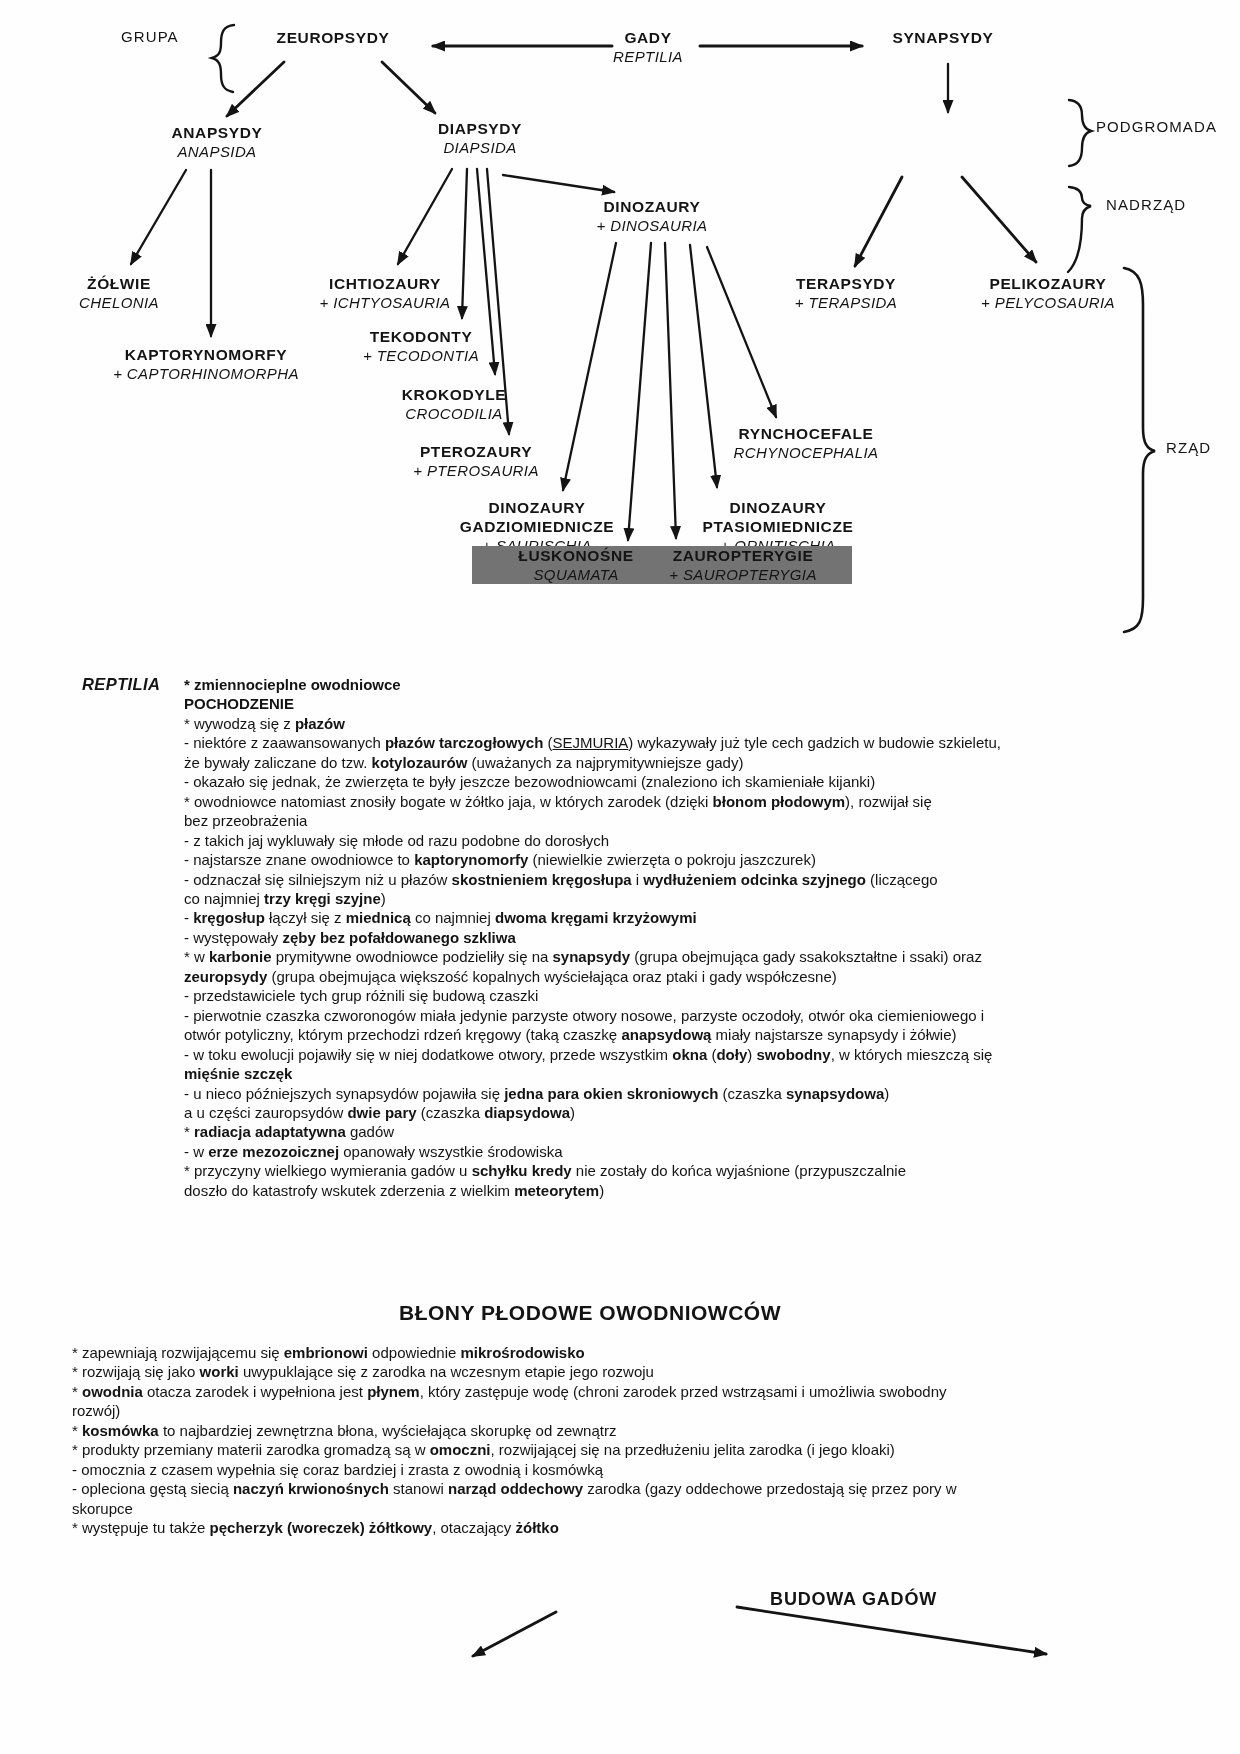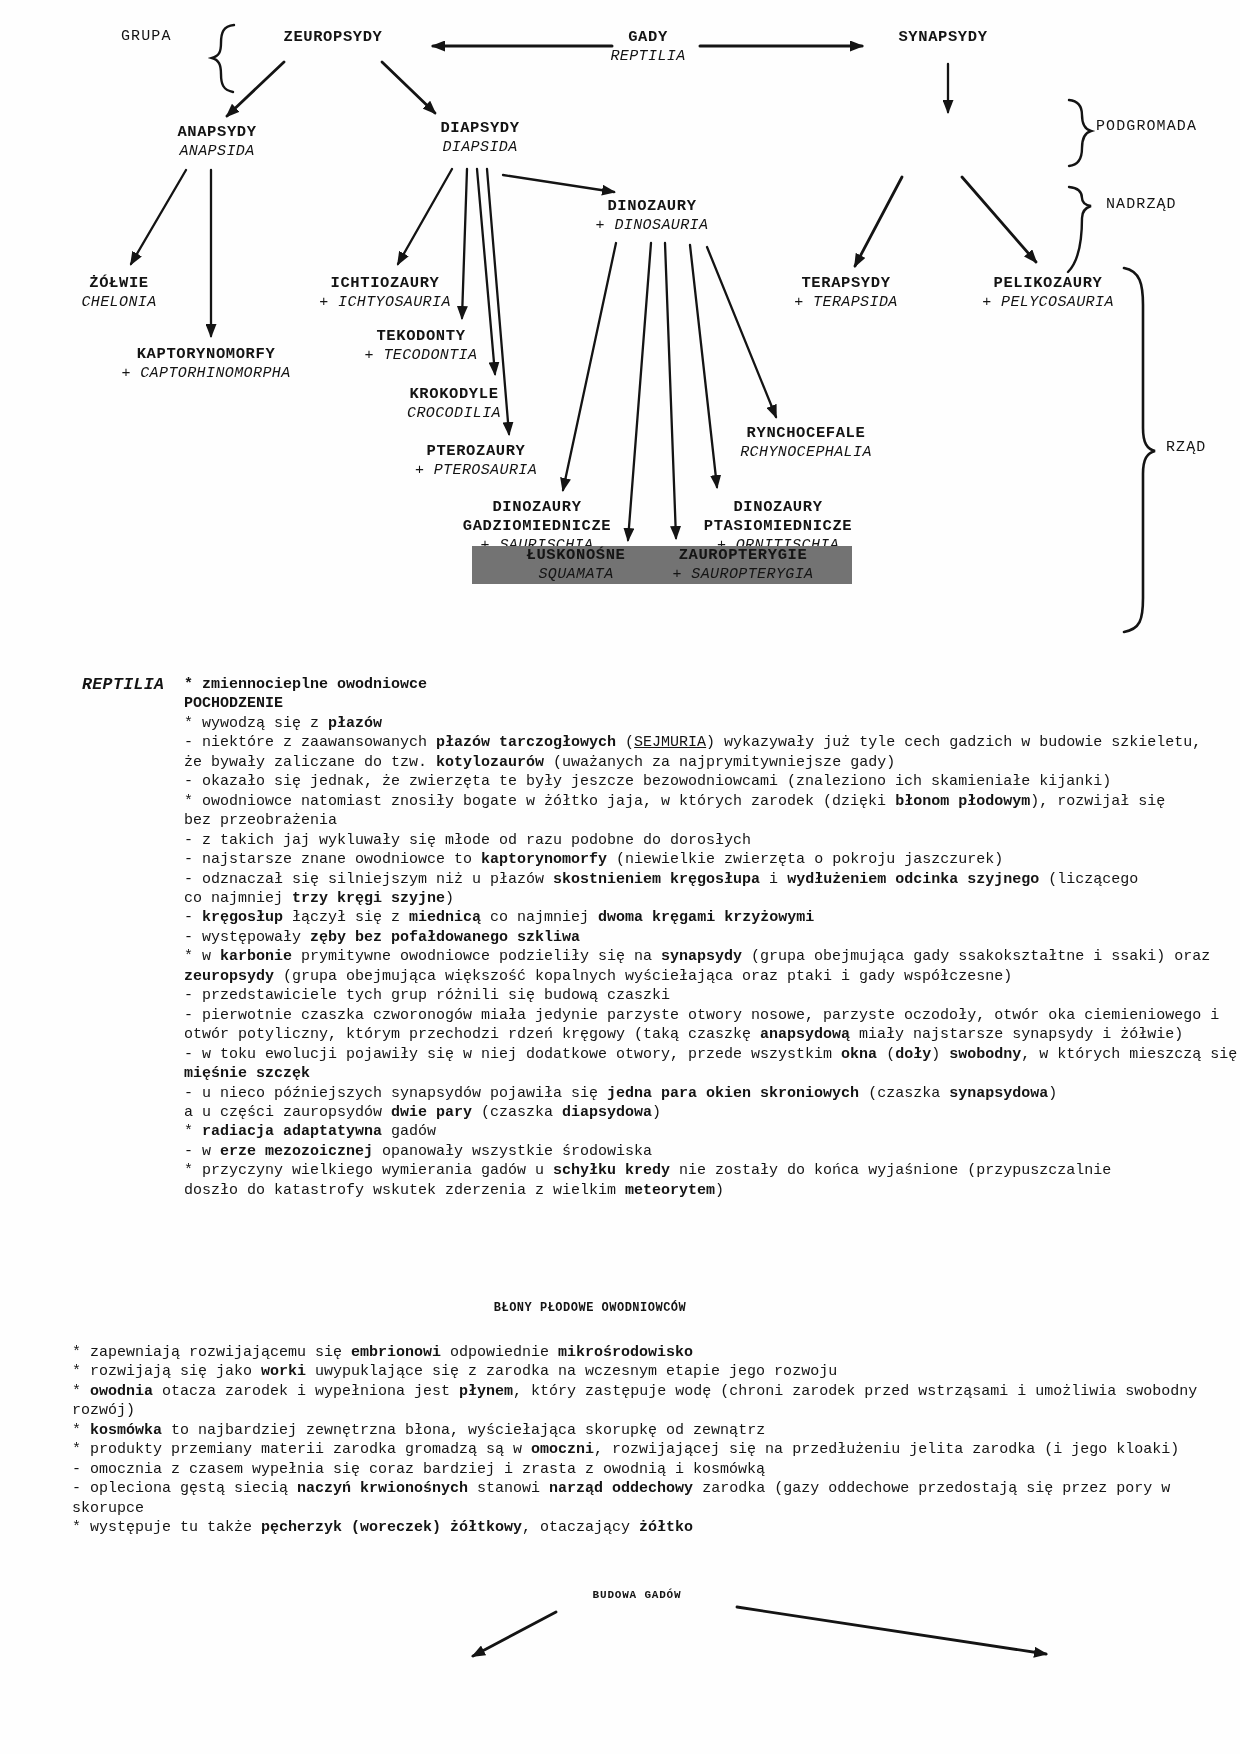--- a/index.html
+++ b/index.html
@@ -1,35 +1,35 @@
 <!DOCTYPE html>
 <html><head>
 <meta charset="utf-8">
 <style>
   html,body{margin:0;padding:0;background:#e8e8e8}
   .page{position:relative;width:1240px;height:1754px;background:#fefefe;
-        font-family:Liberation Mono, monospace;color:#141414;overflow:hidden;margin:0 auto}
+        font-family:Liberation Sans, sans-serif;color:#141414;overflow:hidden;margin:0 auto}
   svg.overlay{position:absolute;left:0;top:0;z-index:1}
   .node{position:absolute;text-align:center;z-index:2;line-height:19px}
   .node .nm{font-weight:bold;font-size:15.5px;letter-spacing:.6px;white-space:nowrap}
   .node .lt{font-style:italic;font-size:15px;letter-spacing:.4px;white-space:nowrap}
   .node.bgw{background:#737373;padding:0 4px;z-index:3}
   .slabel{position:absolute;font-size:15px;letter-spacing:1.1px;z-index:2;white-space:nowrap}
   .sec1-heading{position:absolute;left:82px;top:675px;font-weight:bold;font-style:italic;
         font-size:16.5px;letter-spacing:.4px;z-index:2}
   .textcol{position:absolute;font-size:15px;z-index:2}
   #reptilia-lines{left:184px;top:675px;width:1030px}
   #blony-lines{left:72px;top:1343px;width:1150px}
   .tline{line-height:19.45px;white-space:nowrap}
   .b{font-weight:bold}
   .u{text-decoration:underline}
   .center-title{position:absolute;left:0;top:1301px;width:1180px;text-align:center;
-        font-weight:bold;font-size:12px;letter-spacing:.5px;z-index:2}
-  .budowa-title{position:absolute;left:337px;top:1589px;width:600px;text-align:center;
-        font-weight:bold;font-size:11px;letter-spacing:.8px;z-index:2}
+        font-weight:bold;font-size:21px;letter-spacing:.5px;z-index:2}
+  .budowa-title{position:absolute;left:337px;top:1589px;width:600px;text-align:right;
+        font-weight:bold;font-size:18px;letter-spacing:.8px;z-index:2}
 </style>
 </head>
 <body>
 
 <div class="page">
 
   <svg class="overlay" width="1240" height="1754" viewBox="0 0 1240 1754">
     <defs>
       <marker id="ah" viewBox="0 0 14 11" refX="12" refY="5.5" markerWidth="14" markerHeight="11" orient="auto" markerUnits="userSpaceOnUse">
         <path d="M0,0 L14,5.5 L0,11 z" fill="#141414"></path>

